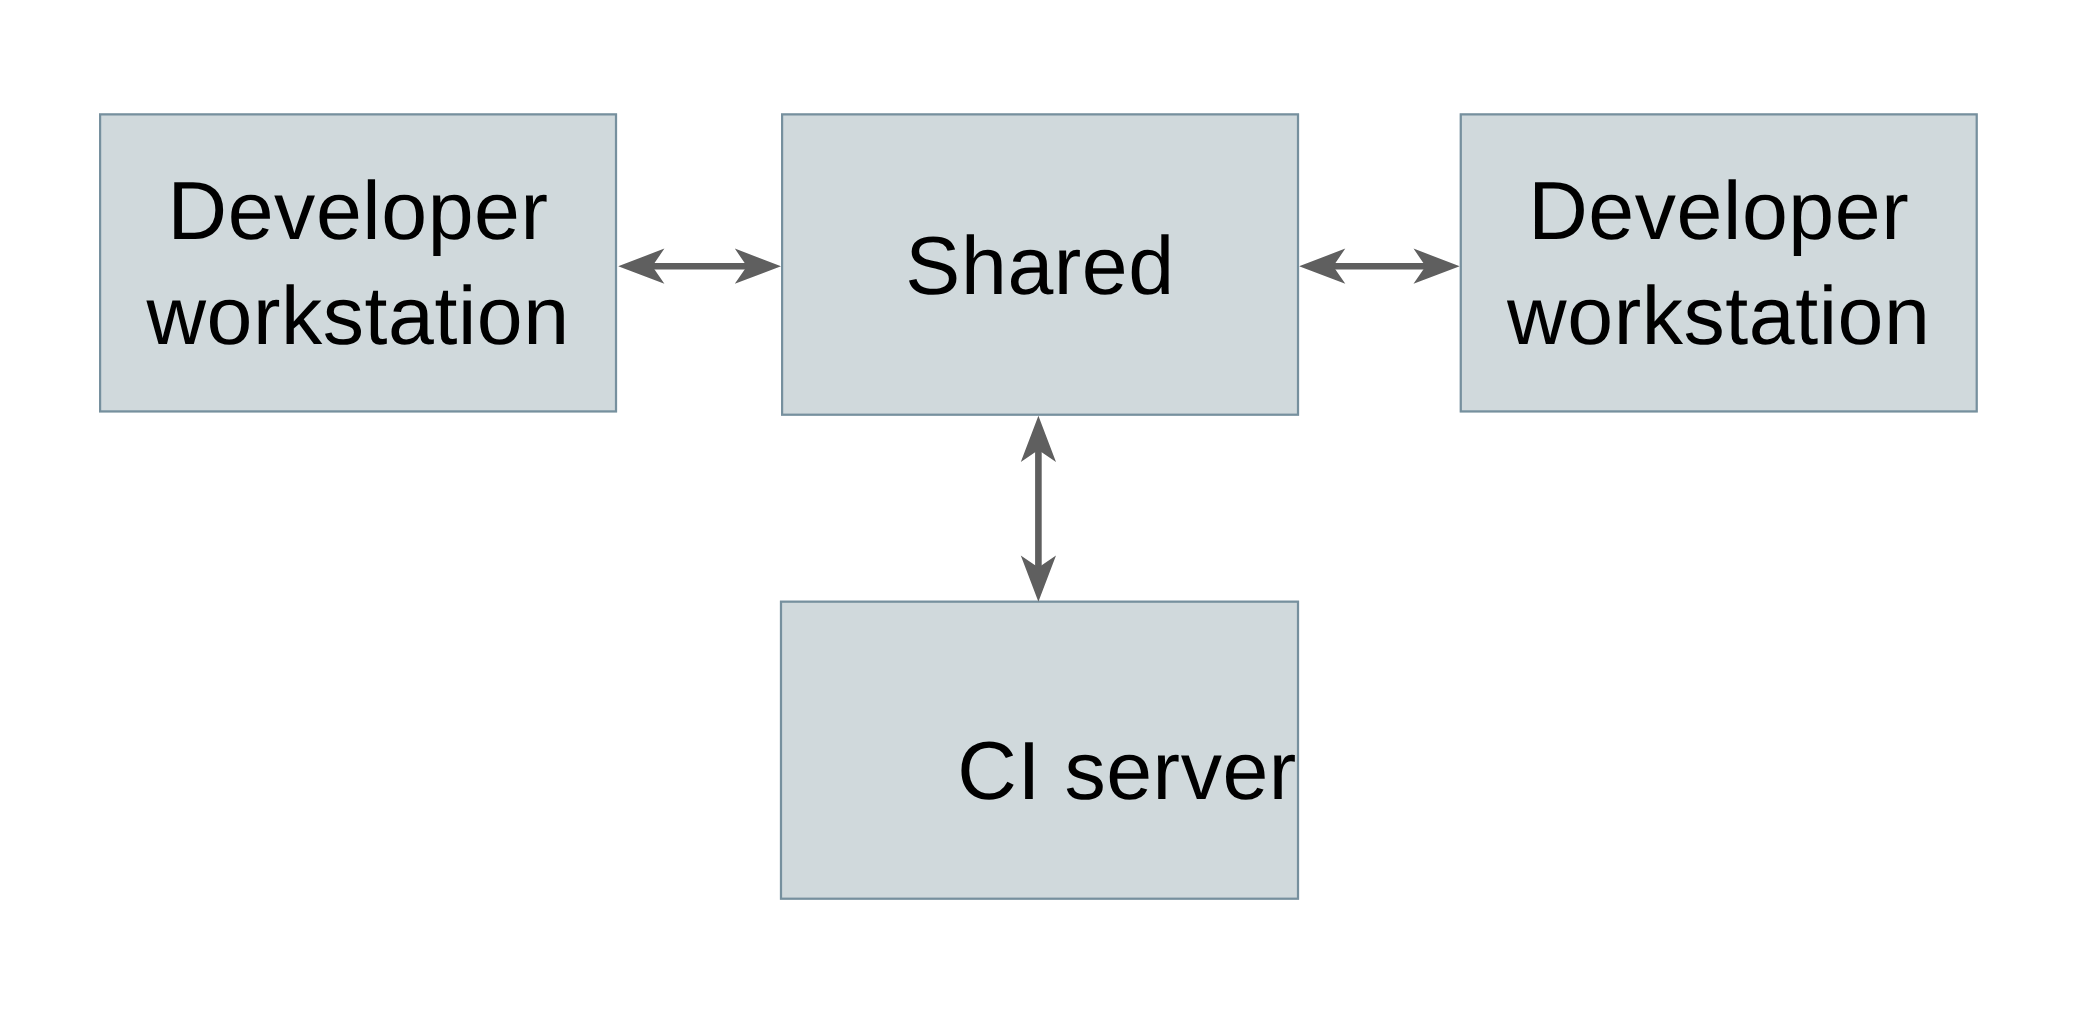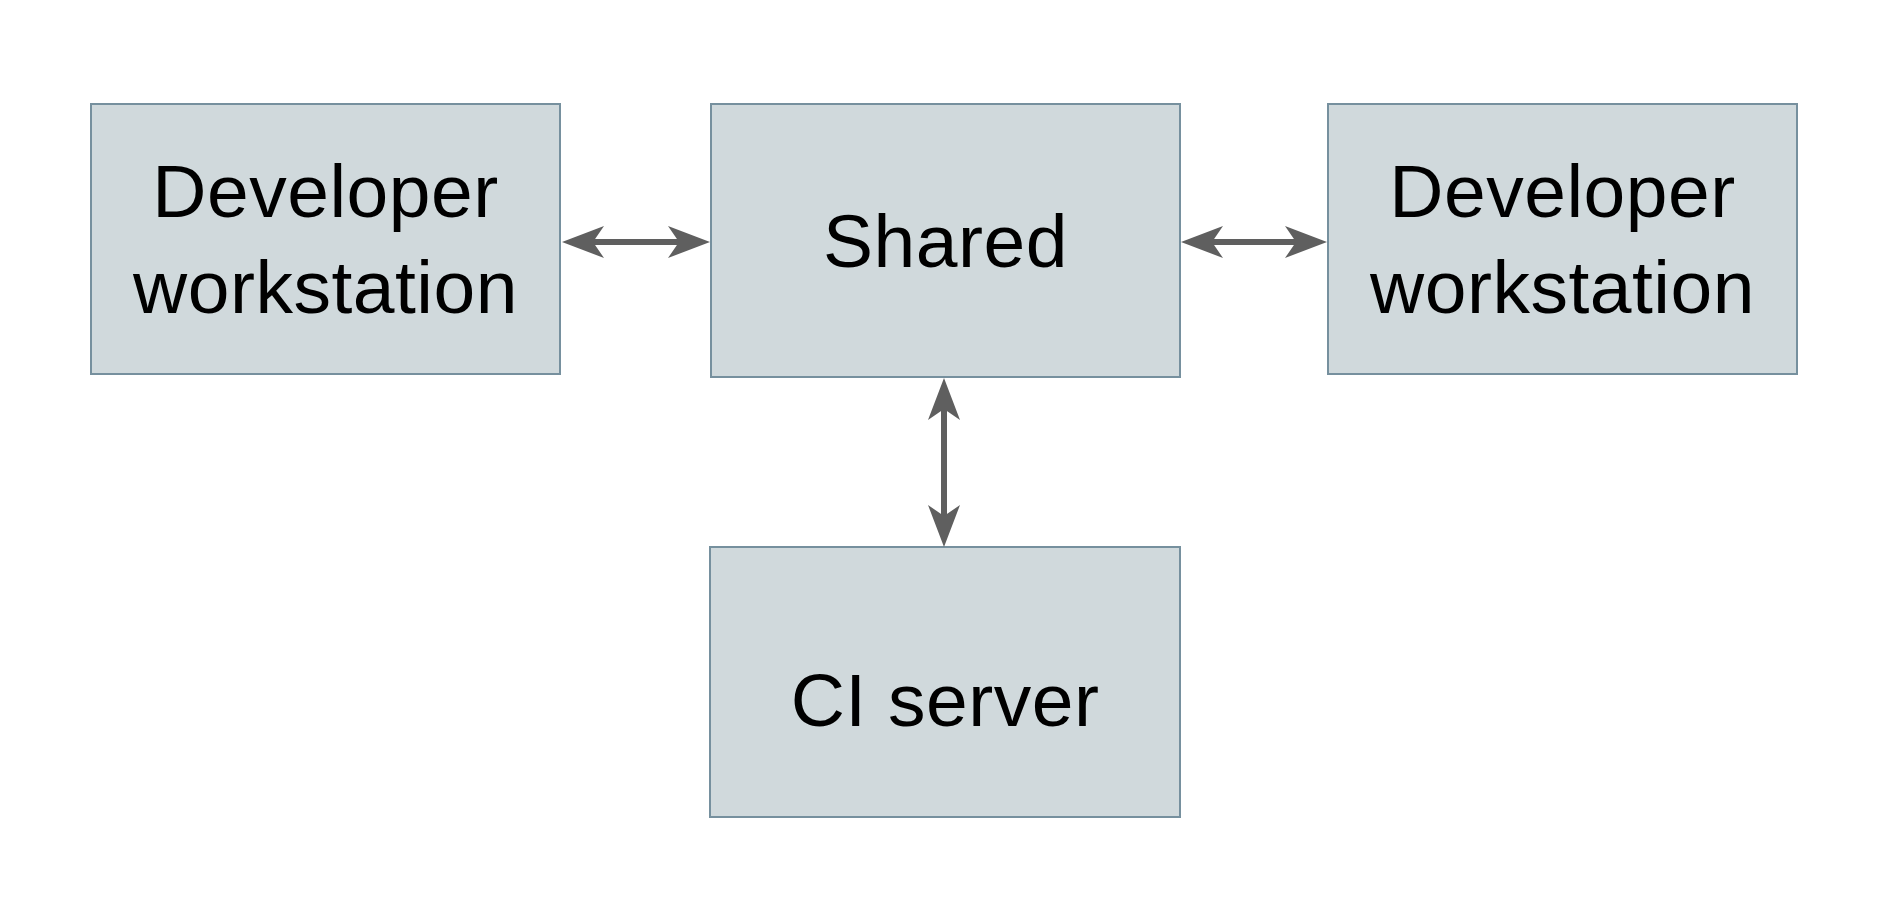--- a/index.html
+++ b/index.html
@@ -30,21 +30,21 @@
     line-height: 96px;
     letter-spacing: 0.5px;
   }
   .node .label-line {
     display: block;
     white-space: nowrap;
   }
   #node-dev-left    { left: 90px;   top: 103px; width: 471px; height: 272px; }
   #node-shared-cache{ left: 710px;  top: 103px; width: 471px; height: 275px; }
   #node-dev-right   { left: 1327px; top: 103px; width: 471px; height: 272px; }
-  #node-ci-server   { left: 709px;  top: 546px; width: 472px; height: 272px; padding-top: 36px; }
+  #node-ci-server   { left: 709px;  top: 546px; width: 472px; height: 272px; padding-top: 36px; align-items: flex-end; }
 
   .edge {
     position: absolute;
     display: block;
   }
   #edge-left   { left: 562px;  top: 222px; width: 148px; height: 40px; }
   #edge-right  { left: 1181px; top: 222px; width: 146px; height: 40px; }
   #edge-bottom { left: 924px;  top: 378px; width: 40px;  height: 169px; }
 
   .edge .shaft { stroke: var(--arrow, #5f5f5f); stroke-width: 6; }

